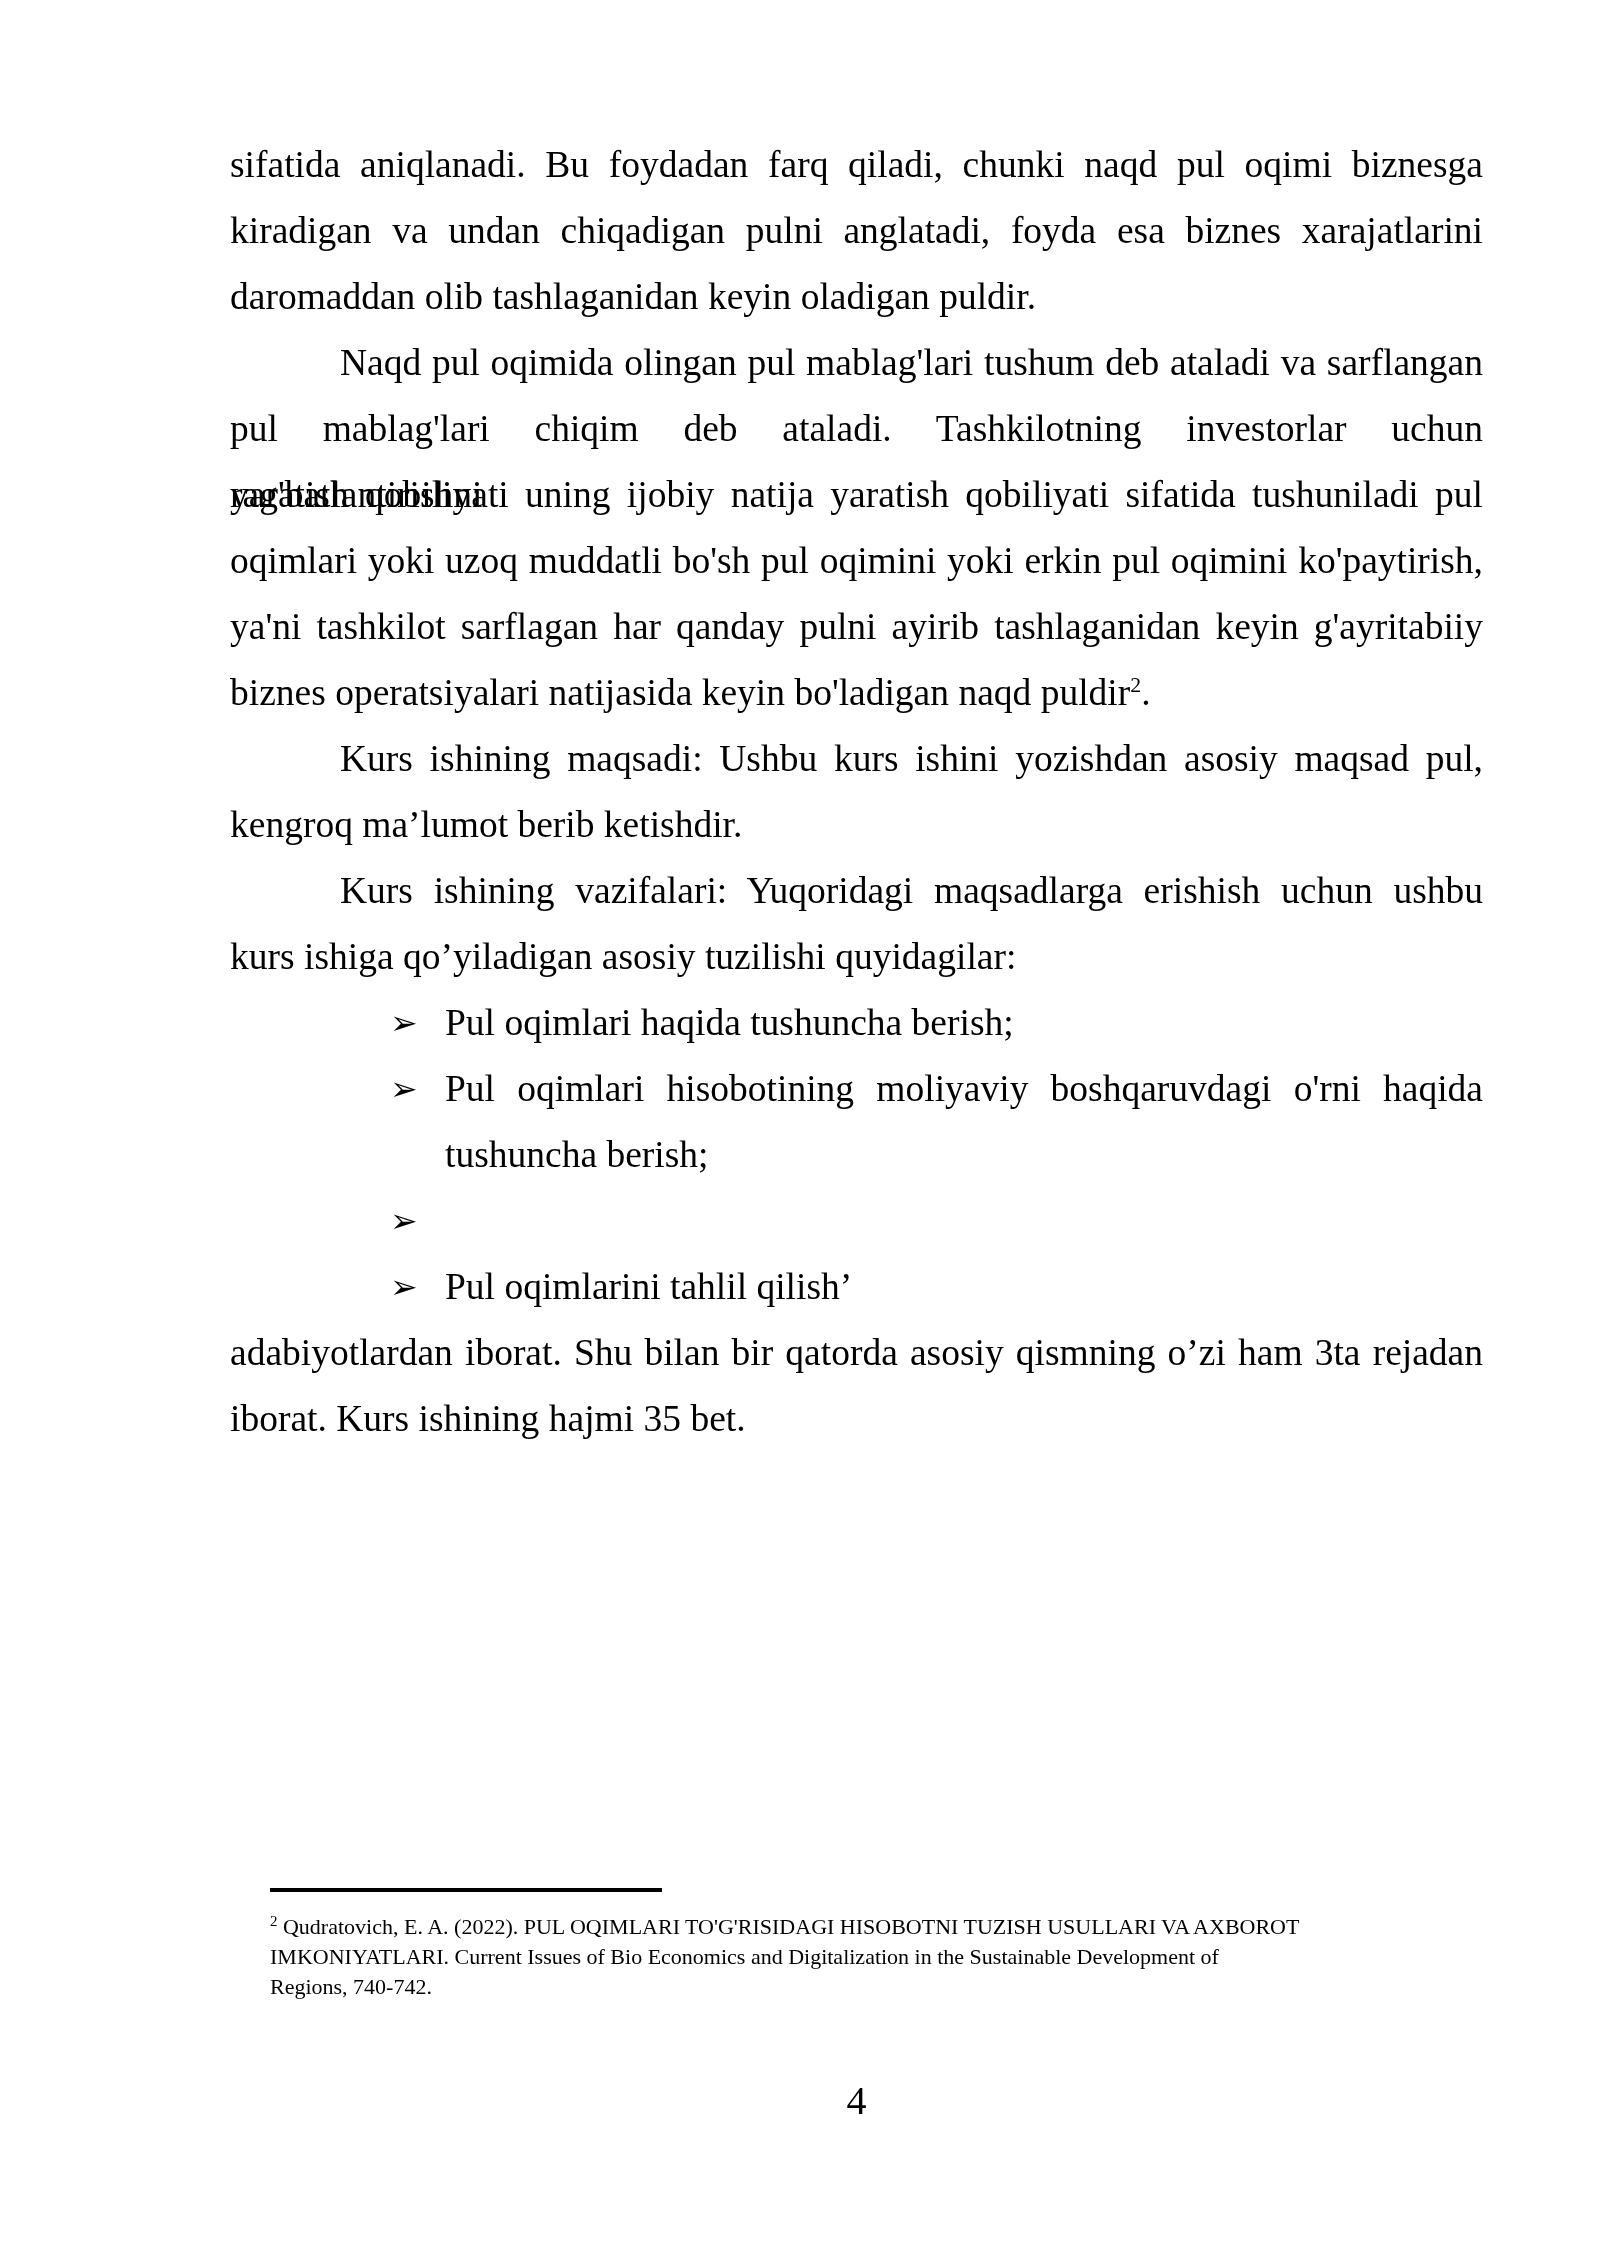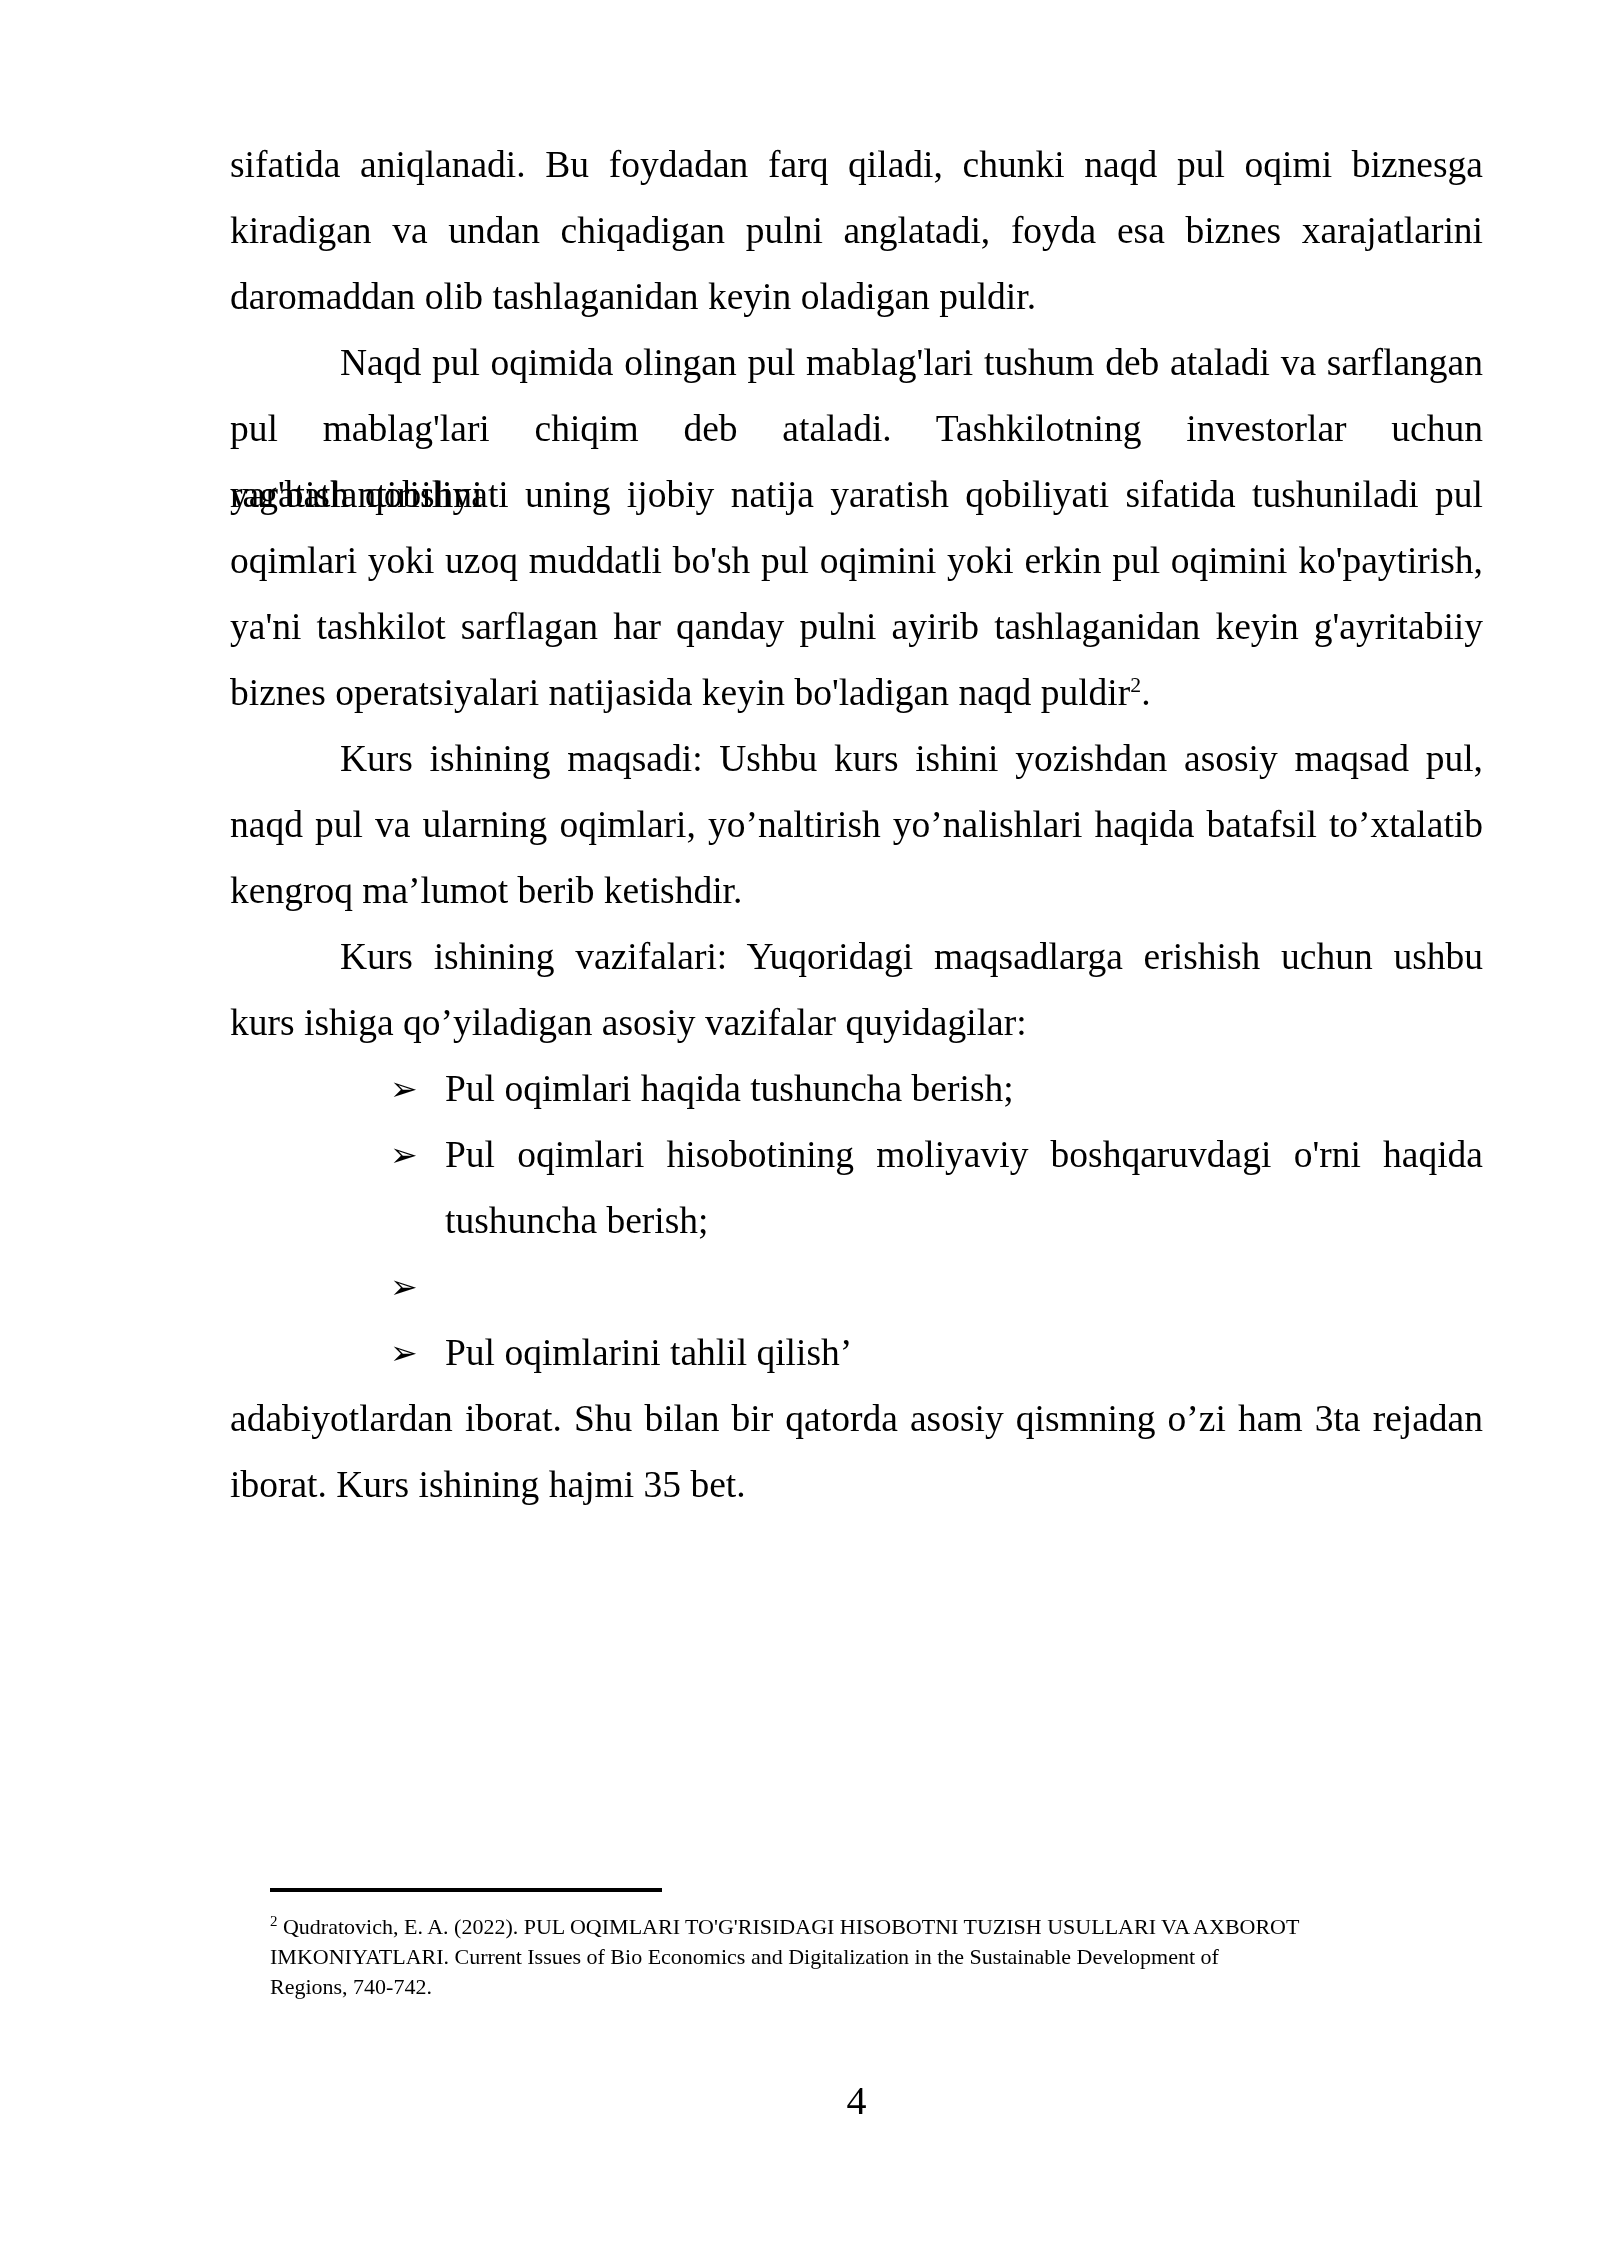--- a/index.html
+++ b/index.html
@@ -55,27 +55,26 @@
     <div class="line j">yaratish qobiliyati uning ijobiy natija yaratish qobiliyati sifatida tushuniladi pul</div>
     <div class="line j">oqimlari yoki uzoq muddatli bo'sh pul oqimini yoki erkin pul oqimini ko'paytirish,</div>
     <div class="line j">ya'ni tashkilot sarflagan har qanday pulni ayirib tashlaganidan keyin g'ayritabiiy</div>
     <div class="line">
       <span>biznes operatsiyalari natijasida keyin bo'ladigan naqd puldir</span><sup>2</sup><span>.</span>
     </div>
 
     <div class="line j ind">
       <span class="lead">Kurs ishining maqsadi:</span><span> Ushbu kurs ishini yozishdan asosiy maqsad pul,</span>
     </div>
-    <div class="line j">naqd pul va ularning oqimlari, yo’naltirish yo’nalishlari haqida batafsil to’xtalatib</div>
     <div class="line">kengroq ma’lumot berib ketishdir.</div>
 
     <div class="line j ind">
       <span class="lead">Kurs ishining vazifalari:</span><span> Yuqoridagi maqsadlarga erishish uchun ushbu</span>
     </div>
-    <div class="line">kurs ishiga qo’yiladigan asosiy vazifalar quyidagilar:</div>
+    <div class="line">kurs ishiga qo’yiladigan asosiy tuzilishi quyidagilar:</div>
 
     <div class="line bullet">
       <span class="marker">➢</span><span>Pul oqimlari haqida tushuncha berish;</span>
     </div>
     <div class="line bullet j">
       <span class="marker">➢</span><span>Pul oqimlari hisobotining moliyaviy boshqaruvdagi o'rni haqida</span>
     </div>
     <div class="line bullet-cont">tushuncha berish;</div>
     <div class="line bullet">
       <span class="marker">➢</span>

